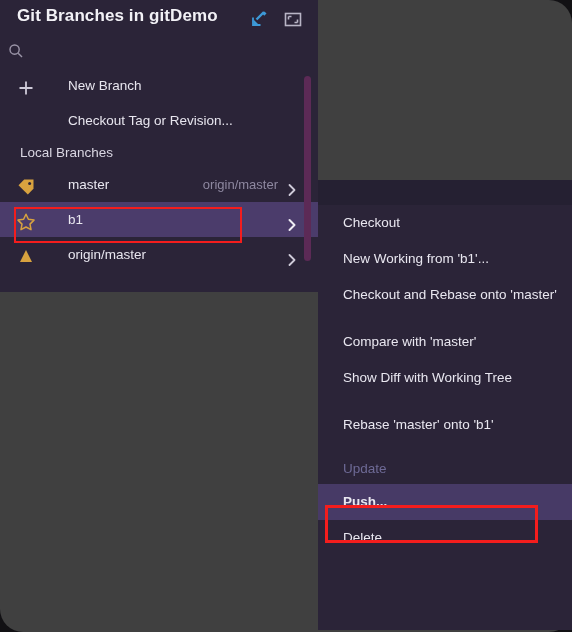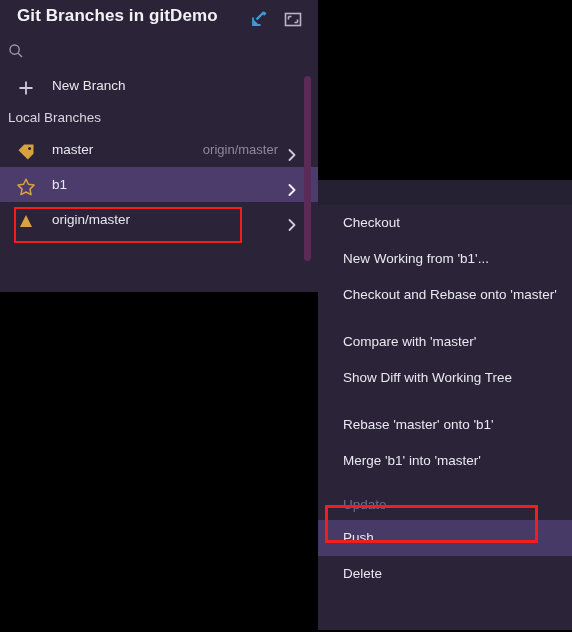--- a/index.html
+++ b/index.html
@@ -13,21 +13,22 @@
     position: relative;
     overflow: hidden;
     font-family: "Liberation Sans", "DejaVu Sans", sans-serif;
     -webkit-font-smoothing: antialiased;
   }
 
   
   #root {
     position: absolute;
     inset: 0;
-    background: #000000;
+    background: #404040;
+    border-radius: 23px;
   }
 
   
   #branch-popup {
     position: absolute;
     left: 0;
     top: 0;
     width: 318px;
     height: 292px;
     background: #2b2438;
@@ -108,42 +109,42 @@
   }
   .list-row .row-icon {
     position: absolute;
     left: 16px;
     top: 8px;
     width: 20px;
     height: 20px;
   }
   .list-row .row-label {
     position: absolute;
-    left: 52px;
+    left: 68px;
     top: 0;
   }
   .list-row .row-tracking {
     position: absolute;
     right: 40px;
     top: 0;
     color: #8e88a0;
     font-size: 13px;
   }
   .list-row .row-chevron {
     position: absolute;
     right: 18px;
     top: 9px;
     width: 16px;
     height: 16px;
   }
 
   .section-header {
     height: 29px;
     line-height: 29px;
-    padding-left: 8px;
+    padding-left: 20px;
     color: #d9d6e2;
     font-size: 13.5px;
   }
 
   .row-selected {
     background: #4b3c6b;
   }
 
   
   #list-scrollbar {
@@ -204,20 +205,21 @@
   }
   .menu-item.gap-before { margin-top: 11px; }
   .menu-item.section-label {
     color: #6e6a96;
     height: 30px;
     line-height: 30px;
     cursor: default;
   }
   .menu-item.highlighted {
     background: #473a66;
+    font-weight: bold;
   }
   #push-annotation {
     position: absolute;
     left: 7px;
     top: 325px;
     width: 213px;
     height: 38px;
     border: 3px solid #f41d1d;
     box-sizing: border-box;
     pointer-events: none;
@@ -278,20 +280,23 @@
 
       <div class="list-row">
         <span class="row-icon">
           <svg width="20" height="20" viewBox="0 0 20 20">
             <path d="M10 3.5 V16.5 M3.5 10 H16.5" stroke="#cfcbd9" stroke-width="1.8" fill="none"></path>
           </svg>
         </span>
         <span class="row-label">New Branch</span>
       </div>
 
+      <div class="list-row">
+        <span class="row-label">Checkout Tag or Revision...</span>
+      </div>
 
       <div class="section-header">Local Branches</div>
 
       <div class="list-row">
         <span class="row-icon">
           <svg width="20" height="20" viewBox="0 0 20 20">
             <path d="M2.5 8.2 L8.2 2.5 L17.5 2.5 L17.5 11.8 L11.8 17.5 z" fill="#d8a23f"></path>
             <circle cx="13.6" cy="6.4" r="1.5" fill="#2b2438"></circle>
           </svg>
         </span>
@@ -341,21 +346,20 @@
   <div id="context-menu">
     <div id="context-menu-topstrip"></div>
 
     <div id="menu-items">
       <div class="menu-item">Checkout</div>
       <div class="menu-item">New Working from 'b1'...</div>
       <div class="menu-item">Checkout and Rebase onto 'master'</div>
       <div class="menu-item gap-before">Compare with 'master'</div>
       <div class="menu-item">Show Diff with Working Tree</div>
       <div class="menu-item gap-before">Rebase 'master' onto 'b1'</div>
-      <div class="menu-item">Merge 'b1' into 'master'</div>
       <div class="menu-item section-label gap-before">Update</div>
       <div class="menu-item highlighted">Push...</div>
       <div class="menu-item">Delete</div>
     </div>
 
     <div id="push-annotation"></div>
   </div>
 
 
 </div>

